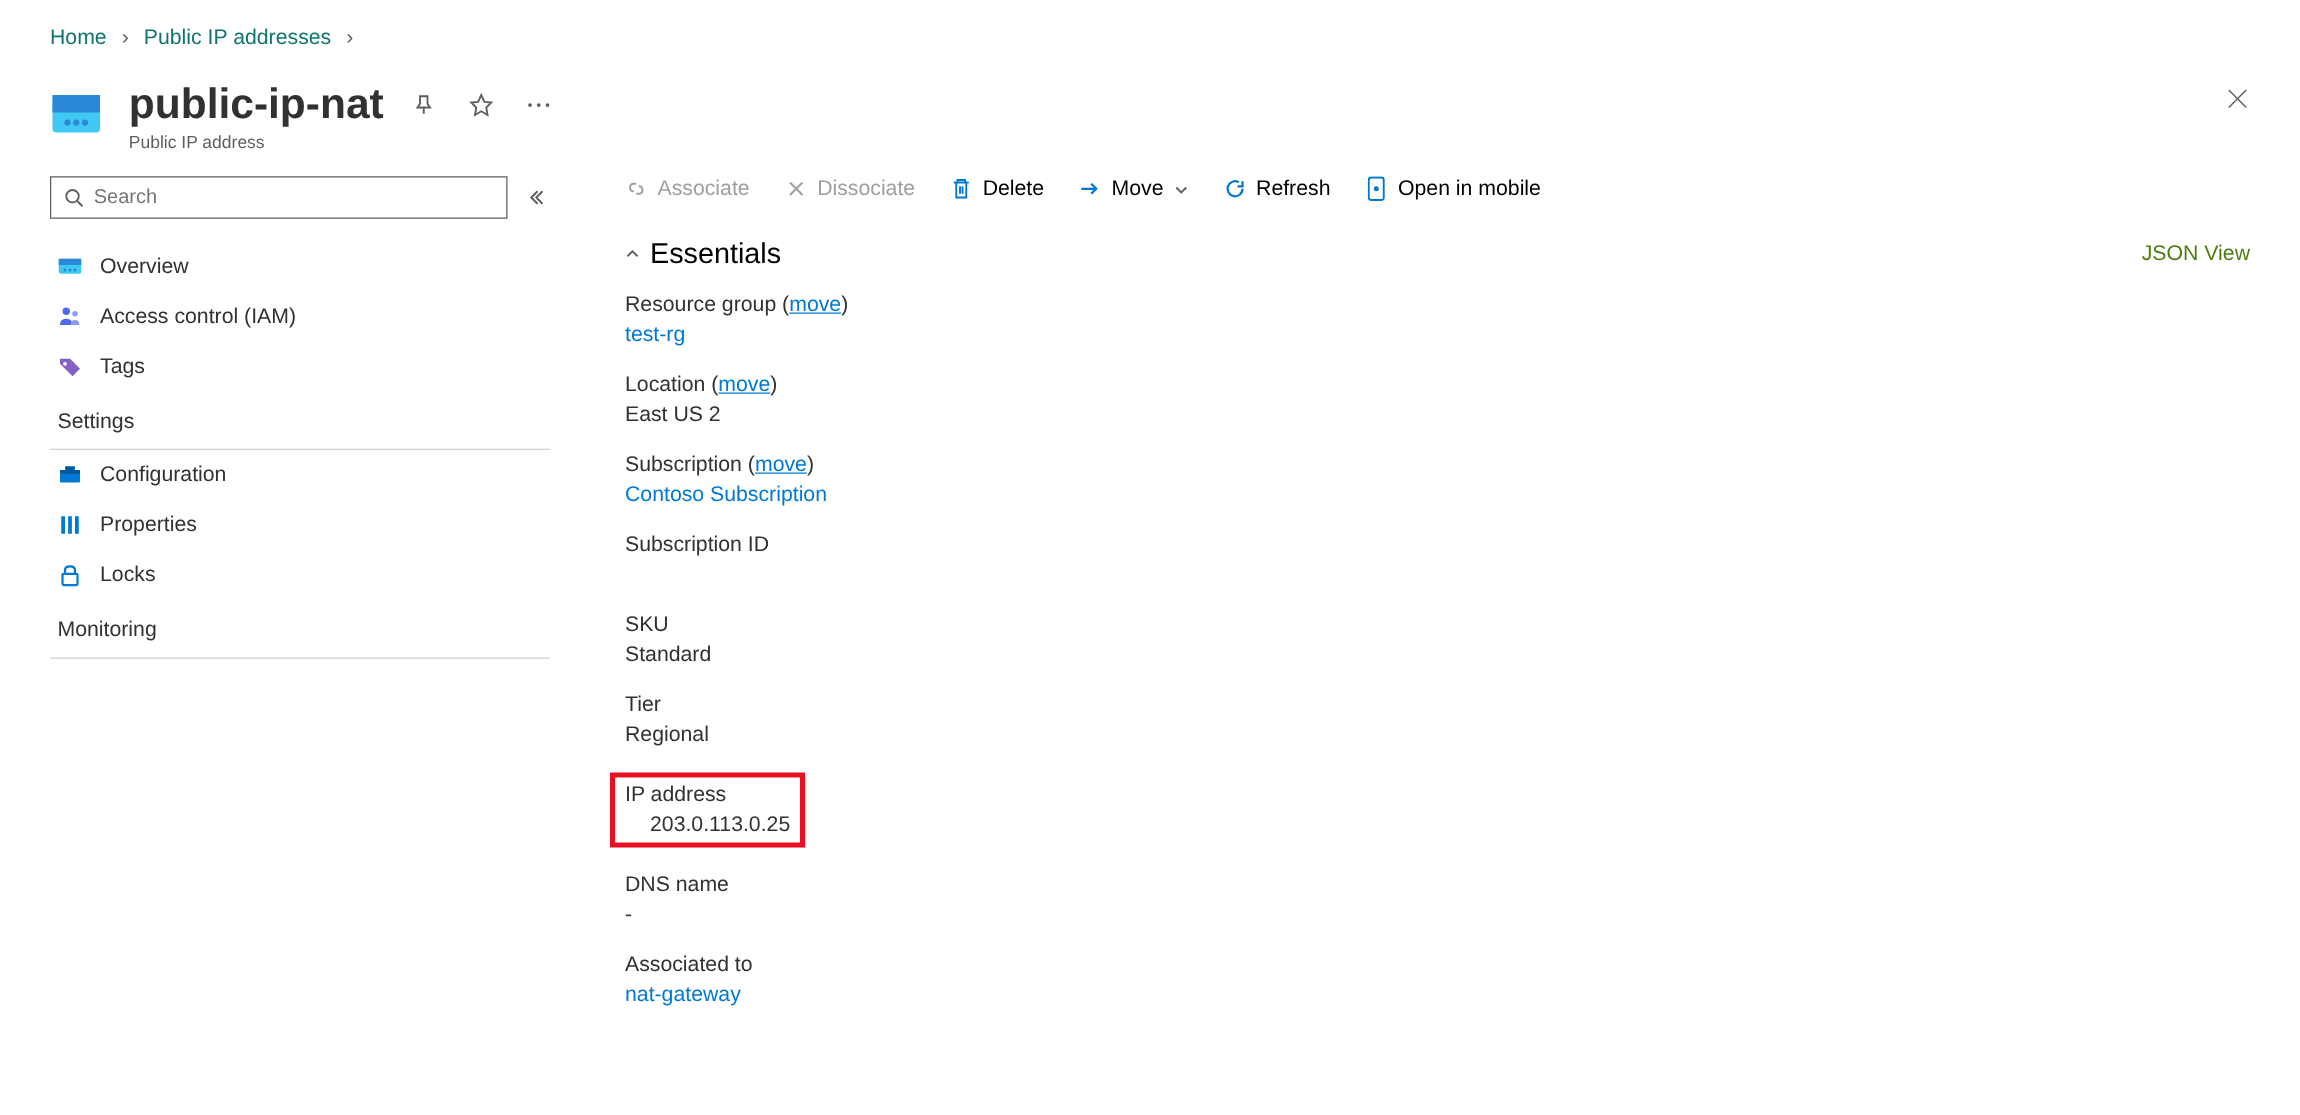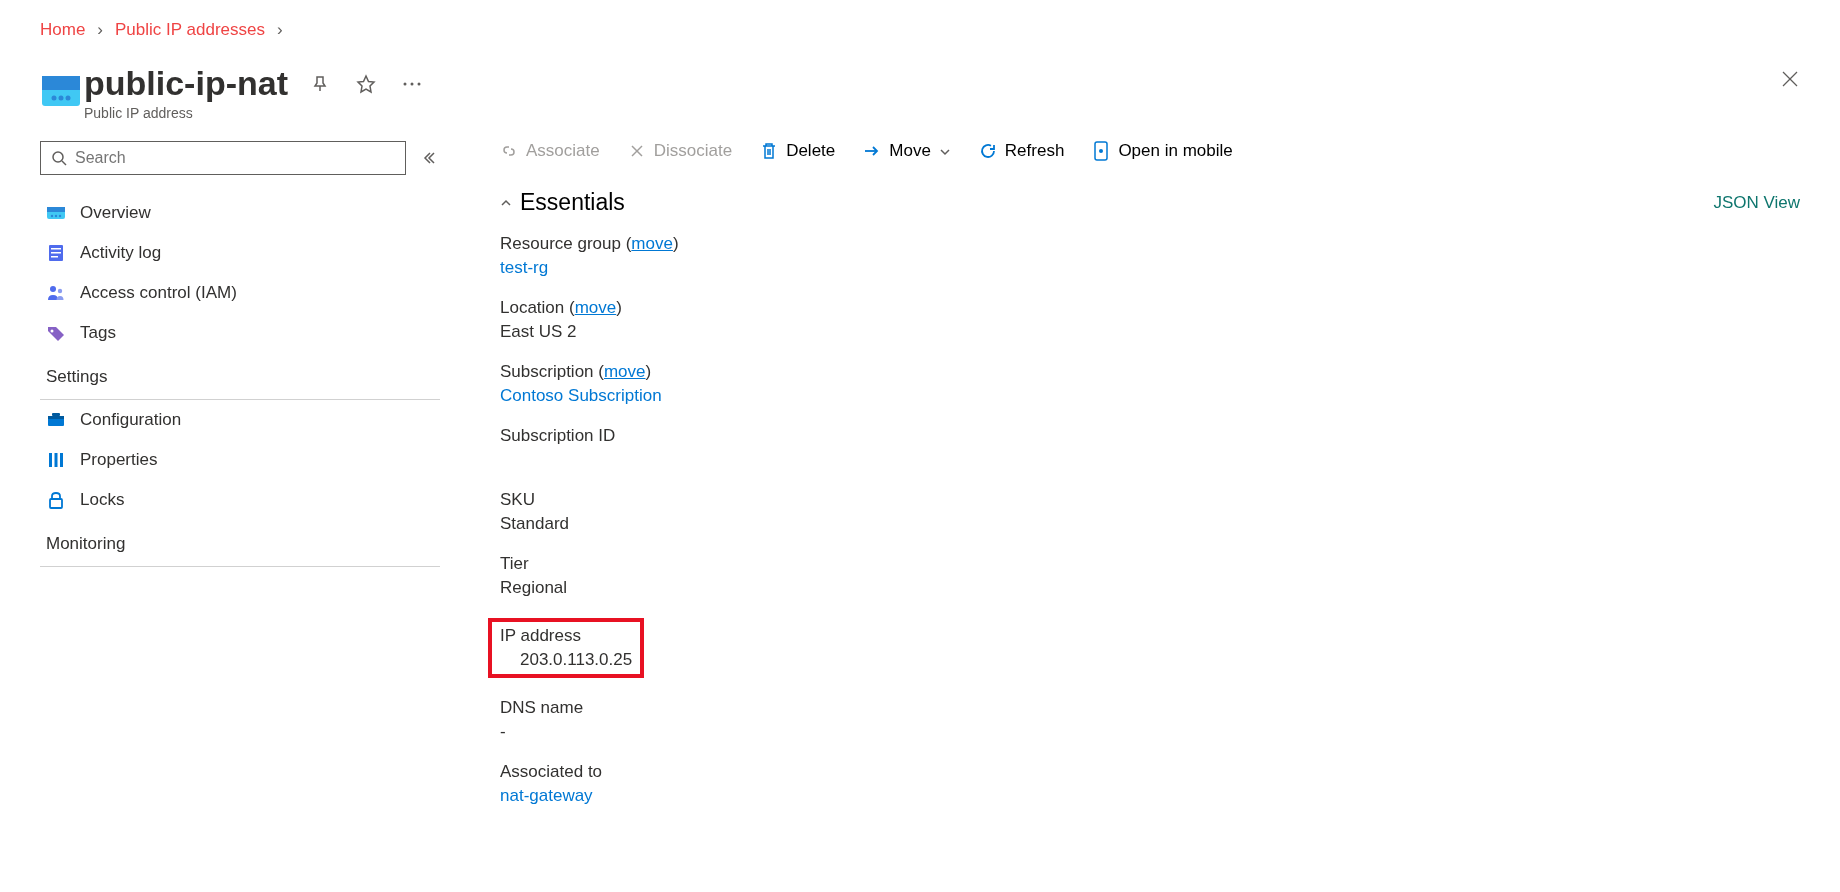--- a/index.html
+++ b/index.html
@@ -7,26 +7,26 @@
       font-family: "Segoe UI", -apple-system, BlinkMacSystemFont, sans-serif;
       font-size: 15px;
       color: #323130;
       background: #ffffff;
       padding: 20px 40px;
     }
     a { color: #0078d4; text-decoration: none; }
 
     
     .breadcrumb { display: flex; align-items: center; gap: 12px; font-size: 17px; margin-bottom: 24px; }
-    .breadcrumb a { color: #ef4444; }
+    .breadcrumb a { color: #0f766e; }
     .breadcrumb .chev { color: #605e5c; }
 
     
     .header-row { display: flex; align-items: flex-start; justify-content: space-between; }
-    .header-left { display: flex; align-items: flex-start; gap: 2px; }
+    .header-left { display: flex; align-items: flex-start; gap: 21px; }
     .resource-icon {
       width: 42px; height: 42px; margin-top: 6px;
       display: flex; align-items: center; justify-content: center;
     }
     .title-block { display: flex; align-items: center; gap: 18px; }
     .page-title { font-size: 34px; font-weight: 600; color: #323130; }
     .subtitle { font-size: 14px; color: #605e5c; margin-top: 2px; }
     .icon-btn { background: none; border: none; cursor: pointer; padding: 4px; color: #605e5c; display: flex; align-items: center; }
     .close-btn { font-size: 28px; color: #605e5c; background: none; border: none; cursor: pointer; }
 
@@ -55,21 +55,21 @@
 
     
     .toolbar { display: flex; align-items: center; gap: 28px; margin-bottom: 28px; }
     .tool-btn { display: flex; align-items: center; gap: 8px; background: none; border: none; cursor: pointer; font-size: 17px; color: #000000; font-family: inherit; }
     .tool-btn.disabled { color: #a19f9d; cursor: default; }
     .tool-icon { width: 18px; height: 18px; display: flex; align-items: center; justify-content: center; }
 
     
     .essentials-row { display: flex; align-items: center; justify-content: space-between; margin-bottom: 18px; }
     .essentials-toggle { display: flex; align-items: center; gap: 8px; font-size: 23px; cursor: pointer; background: none; border: none; font-family: inherit; }
-    .json-view { color: #0f766e; font-size: 17px; cursor: pointer; }
+    .json-view { color: #4d7c0f; font-size: 17px; cursor: pointer; }
     .essentials-grid { display: flex; gap: 40px; flex-direction: column; }
     .ess-col { flex: 1; display: flex; flex-direction: column; gap: 20px; }
     .ess-item .ess-label { font-size: 17px; color: #323130; margin-bottom: 4px; }
     .ess-item .ess-value { font-size: 17px; color: #323130; }
     .ess-item .ess-value.link { color: #0078d4; cursor: pointer; }
     .move-link { color: #0078d4; text-decoration: underline; cursor: pointer; }
 
     .highlight-box { border: 4px solid #e81123; padding: 4px 8px; display: inline-block; margin-left: -12px; }
     .highlight-box .ess-value { font-size: 17px; margin-left: 20px; }
   </style>
@@ -151,31 +151,20 @@
             <rect x="1" y="4" width="18" height="5" fill="#2b88d8"></rect>
             <circle cx="6" cy="13" r="1.2" fill="#2b88d8"></circle>
             <circle cx="10" cy="13" r="1.2" fill="#2b88d8"></circle>
             <circle cx="14" cy="13" r="1.2" fill="#2b88d8"></circle>
           </svg>
       </span>
       <span>Overview</span>
     </div>
     <div class="nav-item">
       <span class="nav-icon">
-        <svg width="20" height="20" viewBox="0 0 20 20">
-            <rect x="3" y="2" width="14" height="16" rx="1" fill="#4f6bed"></rect>
-            <rect x="5" y="5" width="10" height="1.5" fill="#fff"></rect>
-            <rect x="5" y="9" width="10" height="1.5" fill="#fff"></rect>
-            <rect x="5" y="13" width="7" height="1.5" fill="#fff"></rect>
-          </svg>
-      </span>
-      <span>Activity log</span>
-    </div>
-    <div class="nav-item">
-      <span class="nav-icon">
         <svg width="20" height="20" viewBox="0 0 20 20" fill="#4f6bed">
             <circle cx="7" cy="6" r="3"></circle>
             <path d="M2 17 Q2 12 7 12 Q12 12 12 17 Z"></path>
             <circle cx="14" cy="8" r="2.2" fill="#8a9cf0"></circle>
             <path d="M10.5 17 Q10.5 13 14 13 Q17.5 13 17.5 17 Z" fill="#8a9cf0"></path>
           </svg>
       </span>
       <span>Access control (IAM)</span>
     </div>
     <div class="nav-item">

